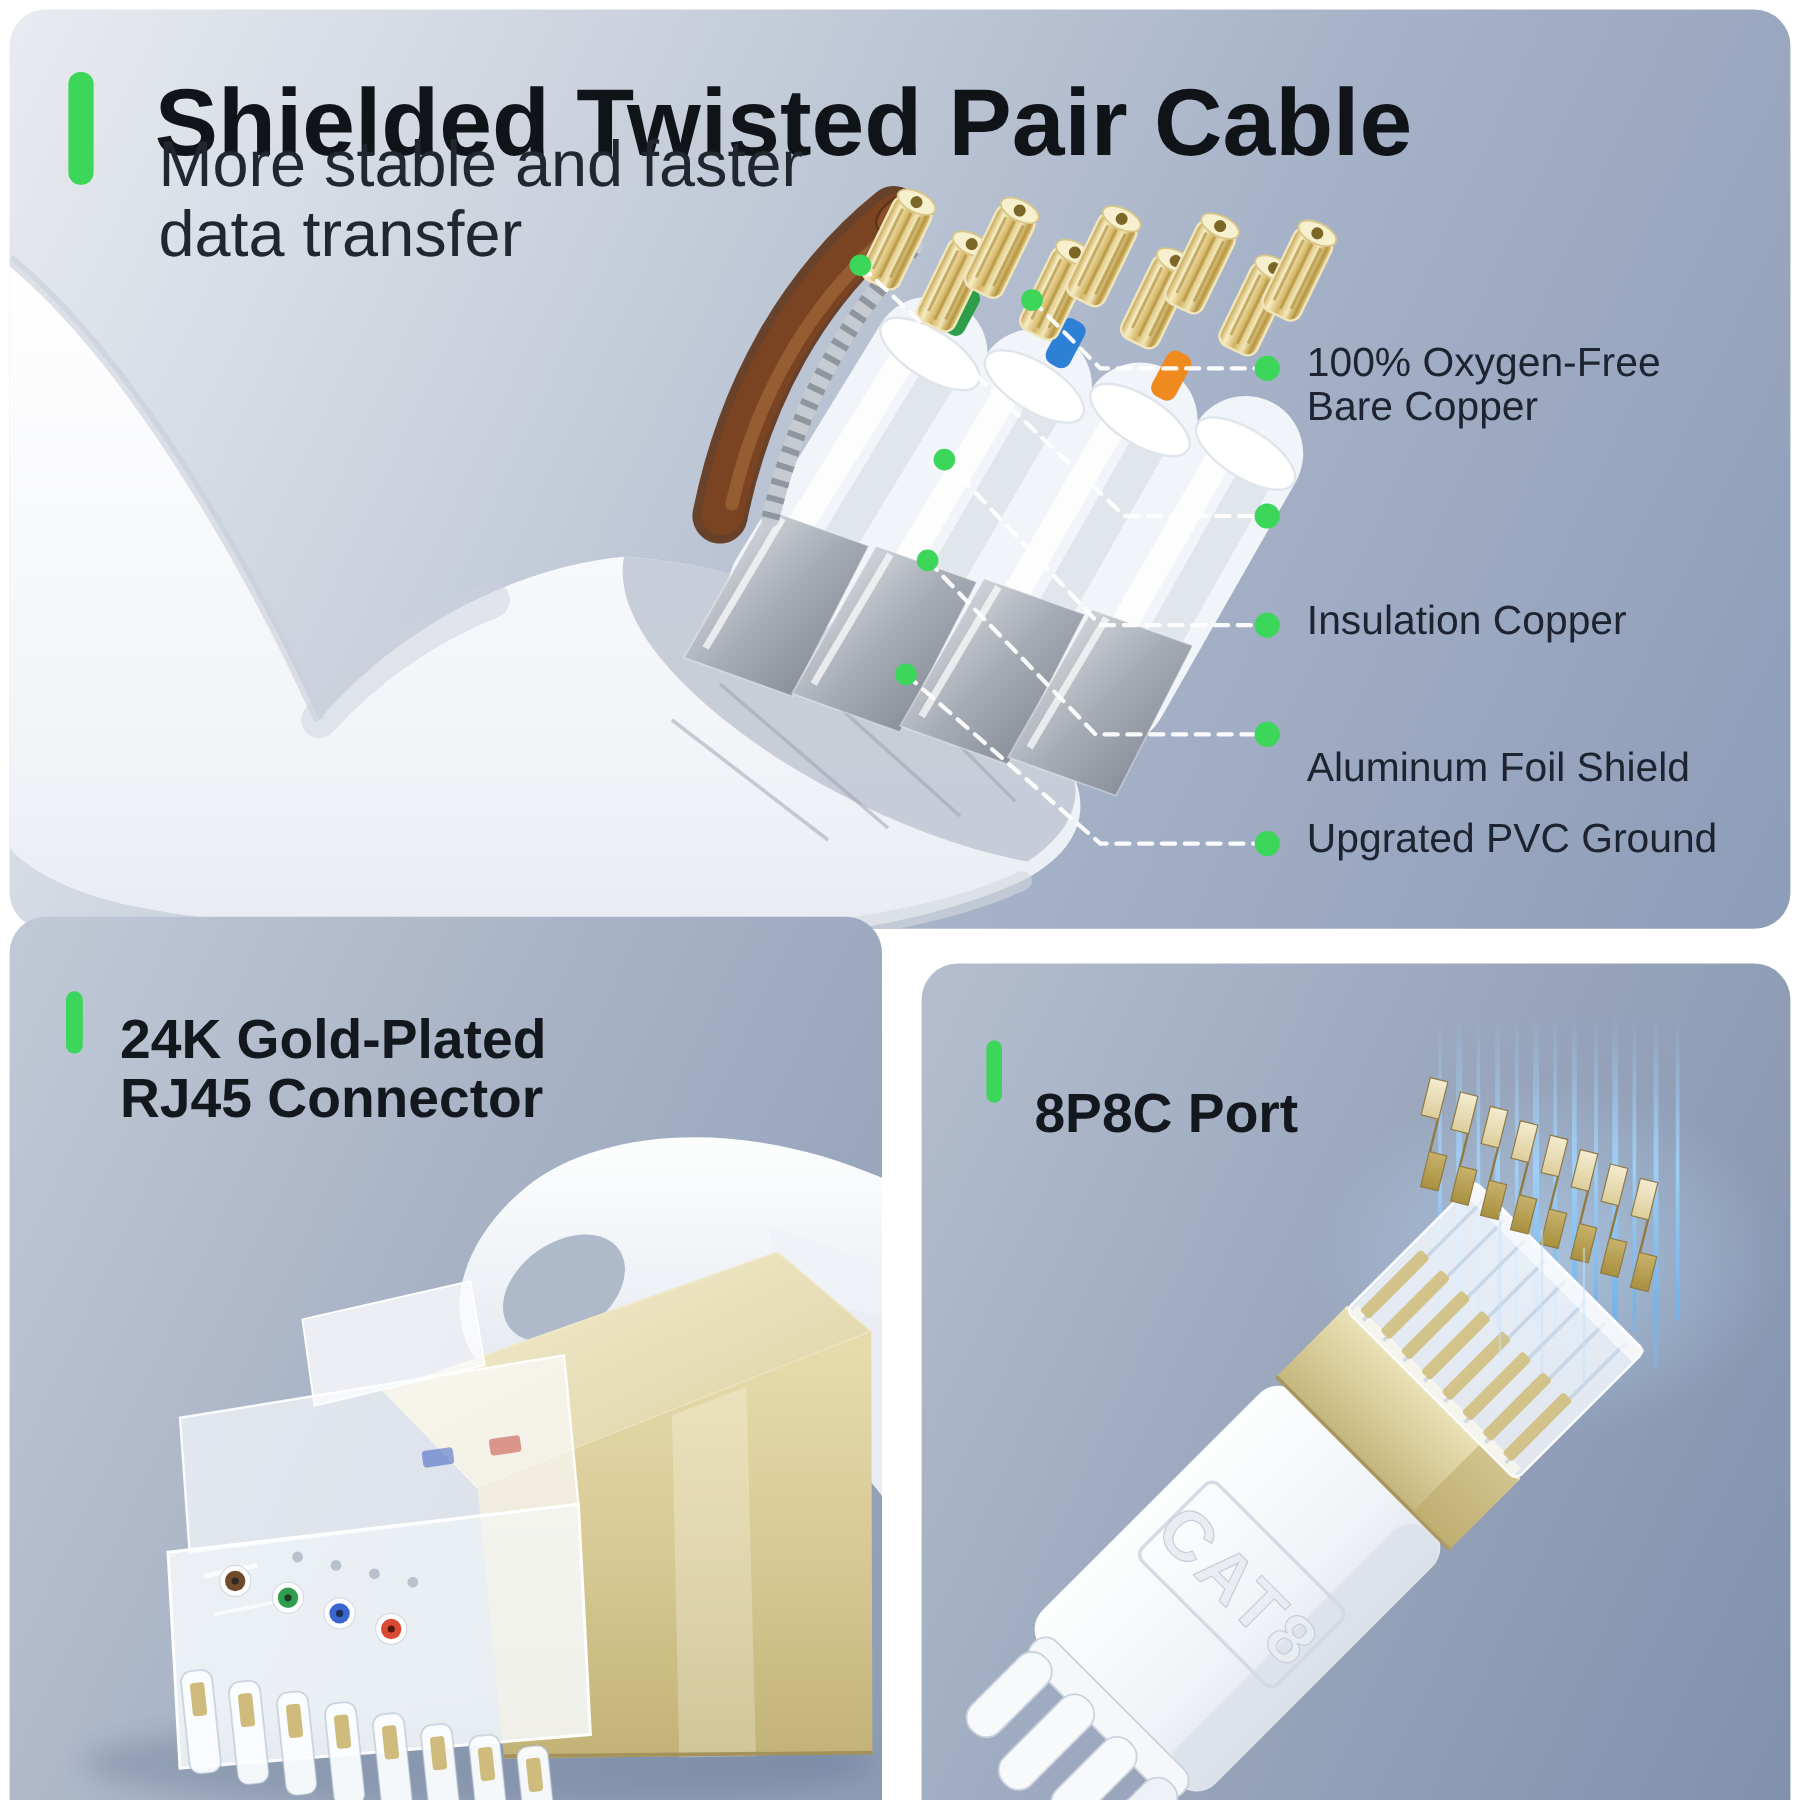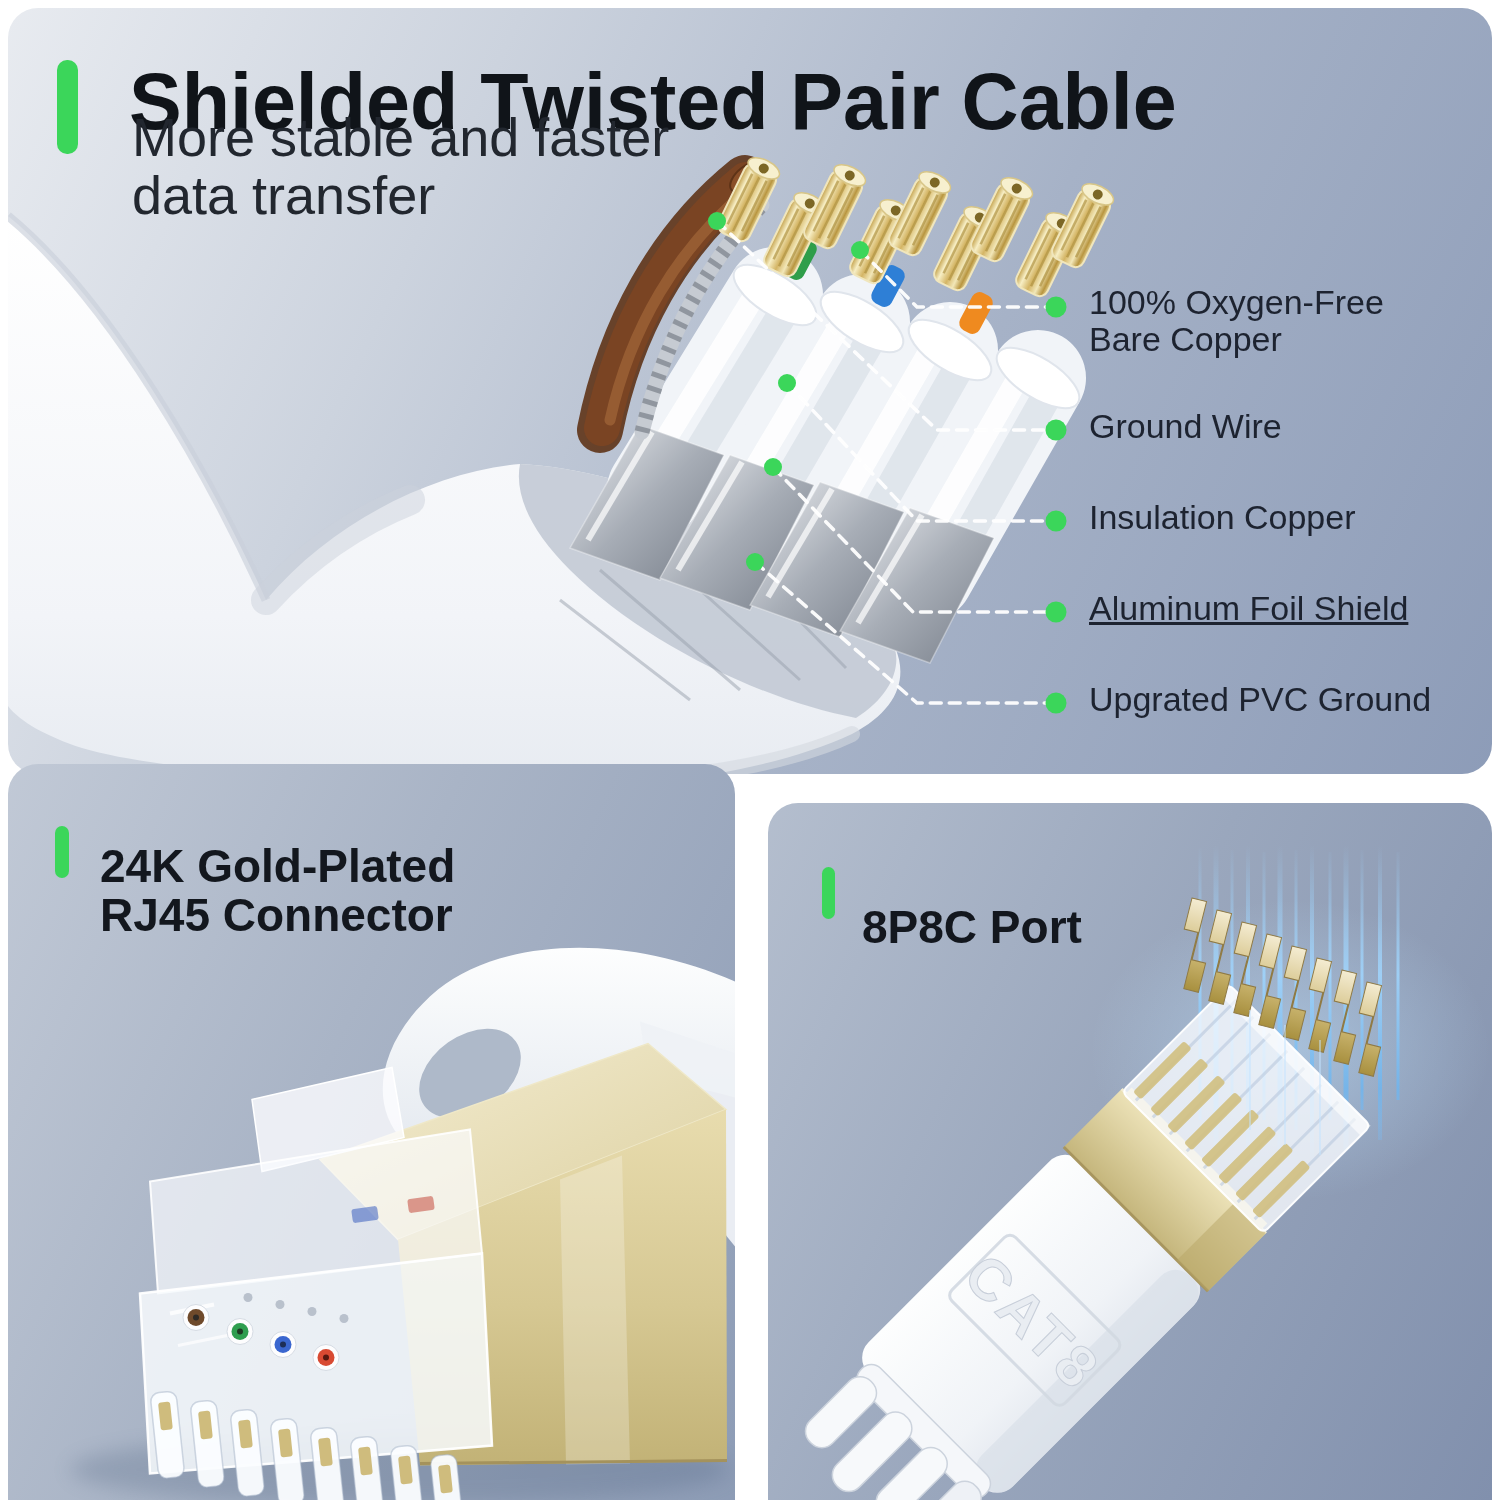--- a/index.html
+++ b/index.html
@@ -30,21 +30,21 @@
     color:#101419;line-height:1.05;letter-spacing:0;white-space:nowrap;
   }
   .top-sub{
     position:absolute;left:124px;top:101px;font-size:54px;font-weight:400;
     color:#22272f;line-height:1.07;white-space:pre-line;
   }
   .callout{
     position:absolute;left:1081px;font-size:34px;font-weight:400;color:#1d2330;
     line-height:1.1;white-space:pre-line;width:380px;
   }
-  .co-1{top:264px;margin-top:12px;} .co-2{top:400px;} .co-3{top:491px;} .co-4{top:582px;text-decoration:underline;} .co-5{top:673px;}
+  .co-1{top:264px;margin-top:12px;} .co-2{top:400px;} .co-3{top:491px;} .co-4{top:614px;} .co-5{top:673px;}
   .panel-title{
     position:absolute;font-size:46px;font-weight:600;color:#13171e;
     line-height:1.06;white-space:pre-line;
   }
   .pt-bl{left:92px;top:40px;}
   .pt-br{left:94px;top:62px;}
 </style>
 </head>
 <body>
 
@@ -183,21 +183,20 @@
       </g>
     </svg>
 
     <div class="accent-bar bar-top"></div>
     <h1 class="top-title">Shielded Twisted Pair Cable</h1>
     <div class="top-sub">More stable and faster
 data transfer</div>
 
     <div class="callout co-1">100% Oxygen-Free
 Bare Copper</div>
-    <div class="callout co-2">Ground Wire</div>
     <div class="callout co-3">Insulation Copper</div>
     <div class="callout co-4">Aluminum Foil Shield</div>
     <div class="callout co-5">Upgrated PVC Ground</div>
   </div>
 
   <div class="card card-bl">
     <svg class="art" viewBox="8 803 727 697" aria-hidden="true">
       <defs>
         <linearGradient id="l-goldTop" x1="0" y1="0" x2="1" y2="1">
           <stop offset="0" stop-color="#f4edd2"></stop>

